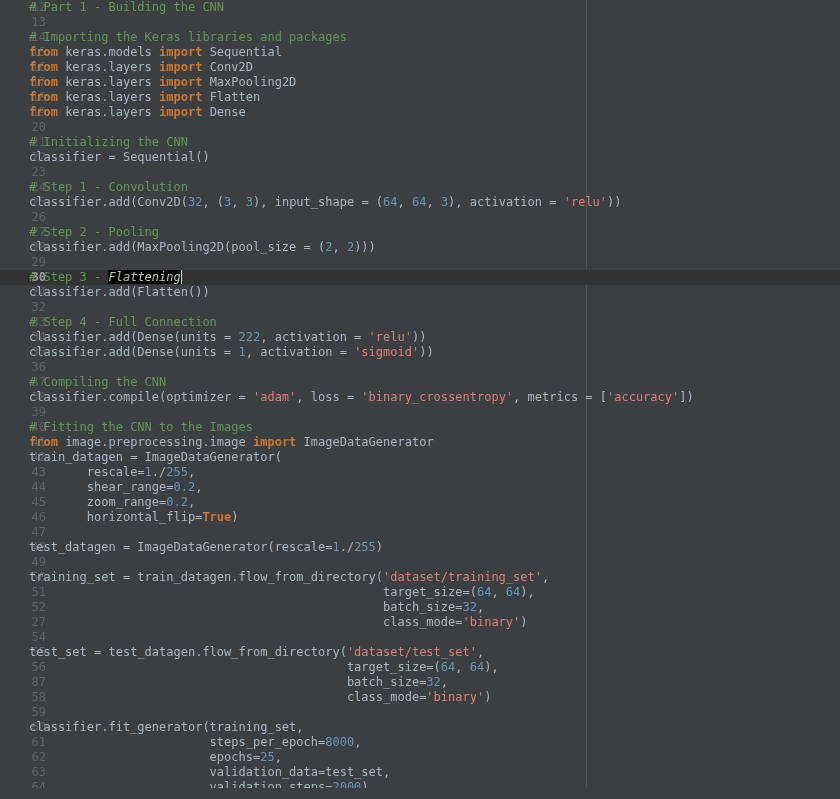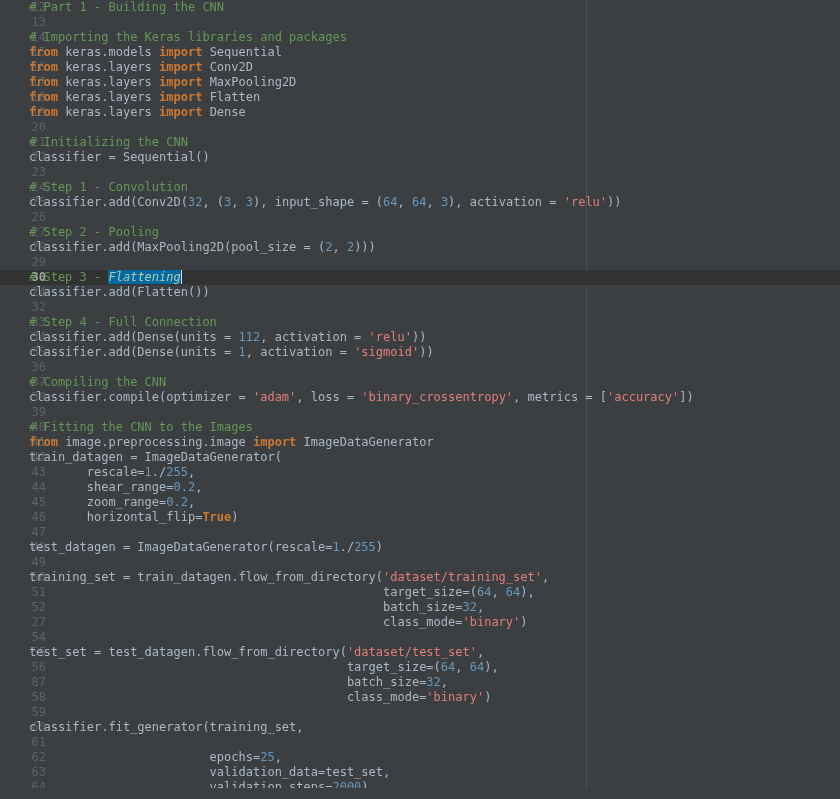--- a/index.html
+++ b/index.html
@@ -72,21 +72,21 @@
 
   
   .tok-comment  { color: #629755; }
   .tok-keyword  { color: #cc7832; font-weight: bold; }
   .tok-string   { color: #e07e7b; }
   .tok-number   { color: #6897bb; }
   .tok-plain    { color: #a9b7c6; }
 
   
   .sel {
-    background: #0369a1;
+    background: #000000;
     color: #b4c8a8;
     font-style: italic;
     position: relative;
   }
   .caret {
     display: inline-block;
     width: 2px;
     height: 14px;
     background: #d6d6d6;
     vertical-align: -3px;
@@ -114,21 +114,21 @@
       <div class="line"><div class="gutter">24</div><div class="code"><span class="tok-comment"># Step 1 - Convolution</span></div></div>
       <div class="line"><div class="gutter">25</div><div class="code"><span class="tok-plain">classifier.add(Conv2D(</span><span class="tok-number">32</span><span class="tok-plain">, (</span><span class="tok-number">3</span><span class="tok-plain">, </span><span class="tok-number">3</span><span class="tok-plain">), input_shape = (</span><span class="tok-number">64</span><span class="tok-plain">, </span><span class="tok-number">64</span><span class="tok-plain">, </span><span class="tok-number">3</span><span class="tok-plain">), activation = </span><span class="tok-string">'relu'</span><span class="tok-plain">))</span></div></div>
       <div class="line"><div class="gutter">26</div><div class="code"></div></div>
       <div class="line"><div class="gutter">27</div><div class="code"><span class="tok-comment"># Step 2 - Pooling</span></div></div>
       <div class="line"><div class="gutter">28</div><div class="code"><span class="tok-plain">classifier.add(MaxPooling2D(pool_size = (</span><span class="tok-number">2</span><span class="tok-plain">, </span><span class="tok-number">2</span><span class="tok-plain">)))</span></div></div>
       <div class="line"><div class="gutter">29</div><div class="code"></div></div>
       <div class="line current"><div class="gutter">30</div><div class="code"><span class="tok-comment"># Step 3 - </span><span class="sel">Flattening</span><span class="caret"></span></div></div>
       <div class="line"><div class="gutter">24</div><div class="code"><span class="tok-plain">classifier.add(Flatten())</span></div></div>
       <div class="line"><div class="gutter">32</div><div class="code"></div></div>
       <div class="line"><div class="gutter">33</div><div class="code"><span class="tok-comment"># Step 4 - Full Connection</span></div></div>
-      <div class="line"><div class="gutter">34</div><div class="code"><span class="tok-plain">classifier.add(Dense(units = </span><span class="tok-number">112</span><span class="tok-plain">, activation = </span><span class="tok-string">'relu'</span><span class="tok-plain">))</span></div></div>
+      <div class="line"><div class="gutter">34</div><div class="code"><span class="tok-plain">classifier.add(Dense(units = </span><span class="tok-number">222</span><span class="tok-plain">, activation = </span><span class="tok-string">'relu'</span><span class="tok-plain">))</span></div></div>
       <div class="line"><div class="gutter">35</div><div class="code"><span class="tok-plain">classifier.add(Dense(units = </span><span class="tok-number">1</span><span class="tok-plain">, activation = </span><span class="tok-string">'sigmoid'</span><span class="tok-plain">))</span></div></div>
       <div class="line"><div class="gutter">36</div><div class="code"></div></div>
       <div class="line"><div class="gutter">37</div><div class="code"><span class="tok-comment"># Compiling the CNN</span></div></div>
       <div class="line"><div class="gutter">38</div><div class="code"><span class="tok-plain">classifier.compile(optimizer = </span><span class="tok-string">'adam'</span><span class="tok-plain">, loss = </span><span class="tok-string">'binary_crossentropy'</span><span class="tok-plain">, metrics = [</span><span class="tok-string">'accuracy'</span><span class="tok-plain">])</span></div></div>
       <div class="line"><div class="gutter">39</div><div class="code"></div></div>
       <div class="line"><div class="gutter">40</div><div class="code"><span class="tok-comment"># Fitting the CNN to the Images</span></div></div>
       <div class="line"><div class="gutter">41</div><div class="code"><span class="tok-keyword">from</span><span class="tok-plain"> image.preprocessing.image </span><span class="tok-keyword">import</span><span class="tok-plain"> ImageDataGenerator</span></div></div>
       <div class="line"><div class="gutter">42</div><div class="code"><span class="tok-plain">train_datagen = ImageDataGenerator(</span></div></div>
       <div class="line"><div class="gutter">43</div><div class="code"><span class="tok-plain">        rescale=</span><span class="tok-number">1</span><span class="tok-plain">./</span><span class="tok-number">255</span><span class="tok-plain">,</span></div></div>
       <div class="line"><div class="gutter">44</div><div class="code"><span class="tok-plain">        shear_range=</span><span class="tok-number">0.2</span><span class="tok-plain">,</span></div></div>
@@ -141,18 +141,18 @@
       <div class="line"><div class="gutter">51</div><div class="code"><span class="tok-plain">                                                 target_size=(</span><span class="tok-number">64</span><span class="tok-plain">, </span><span class="tok-number">64</span><span class="tok-plain">),</span></div></div>
       <div class="line"><div class="gutter">52</div><div class="code"><span class="tok-plain">                                                 batch_size=</span><span class="tok-number">32</span><span class="tok-plain">,</span></div></div>
       <div class="line"><div class="gutter">27</div><div class="code"><span class="tok-plain">                                                 class_mode=</span><span class="tok-string">'binary'</span><span class="tok-plain">)</span></div></div>
       <div class="line"><div class="gutter">54</div><div class="code"></div></div>
       <div class="line"><div class="gutter">55</div><div class="code"><span class="tok-plain">test_set = test_datagen.flow_from_directory(</span><span class="tok-string">'dataset/test_set'</span><span class="tok-plain">,</span></div></div>
       <div class="line"><div class="gutter">56</div><div class="code"><span class="tok-plain">                                            target_size=(</span><span class="tok-number">64</span><span class="tok-plain">, </span><span class="tok-number">64</span><span class="tok-plain">),</span></div></div>
       <div class="line"><div class="gutter">87</div><div class="code"><span class="tok-plain">                                            batch_size=</span><span class="tok-number">32</span><span class="tok-plain">,</span></div></div>
       <div class="line"><div class="gutter">58</div><div class="code"><span class="tok-plain">                                            class_mode=</span><span class="tok-string">'binary'</span><span class="tok-plain">)</span></div></div>
       <div class="line"><div class="gutter">59</div><div class="code"></div></div>
       <div class="line"><div class="gutter">60</div><div class="code"><span class="tok-plain">classifier.fit_generator(training_set,</span></div></div>
-      <div class="line"><div class="gutter">61</div></div>
+      <div class="line"><div class="gutter">61</div><div class="code"><span class="tok-plain">                         steps_per_epoch=</span><span class="tok-number">8000</span><span class="tok-plain">,</span></div></div>
       <div class="line"><div class="gutter">62</div><div class="code"><span class="tok-plain">                         epochs=</span><span class="tok-number">25</span><span class="tok-plain">,</span></div></div>
       <div class="line"><div class="gutter">63</div><div class="code"><span class="tok-plain">                         validation_data=test_set,</span></div></div>
       <div class="line"><div class="gutter">64</div><div class="code"><span class="tok-plain">                         validation_steps=</span><span class="tok-number">2000</span><span class="tok-plain">)</span></div></div>
     </div>
 </div>
 
 </body></html>

